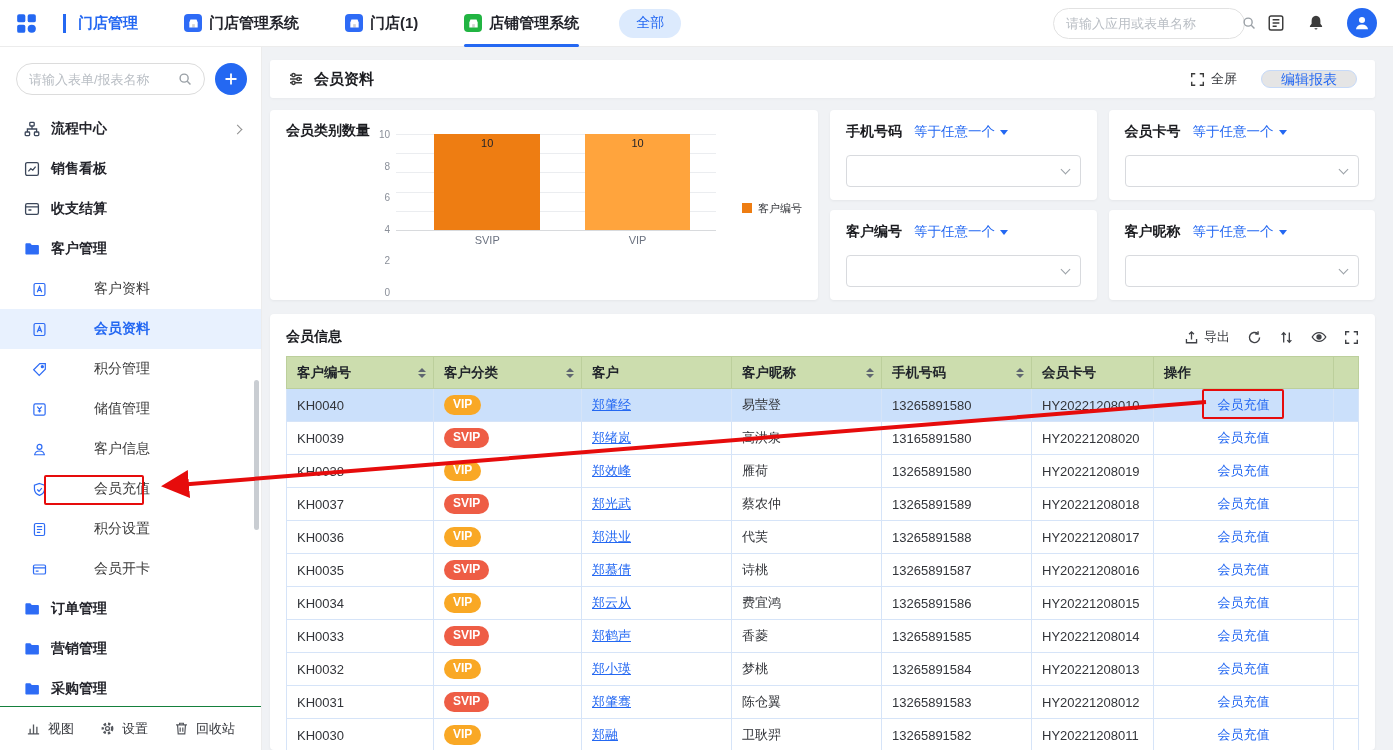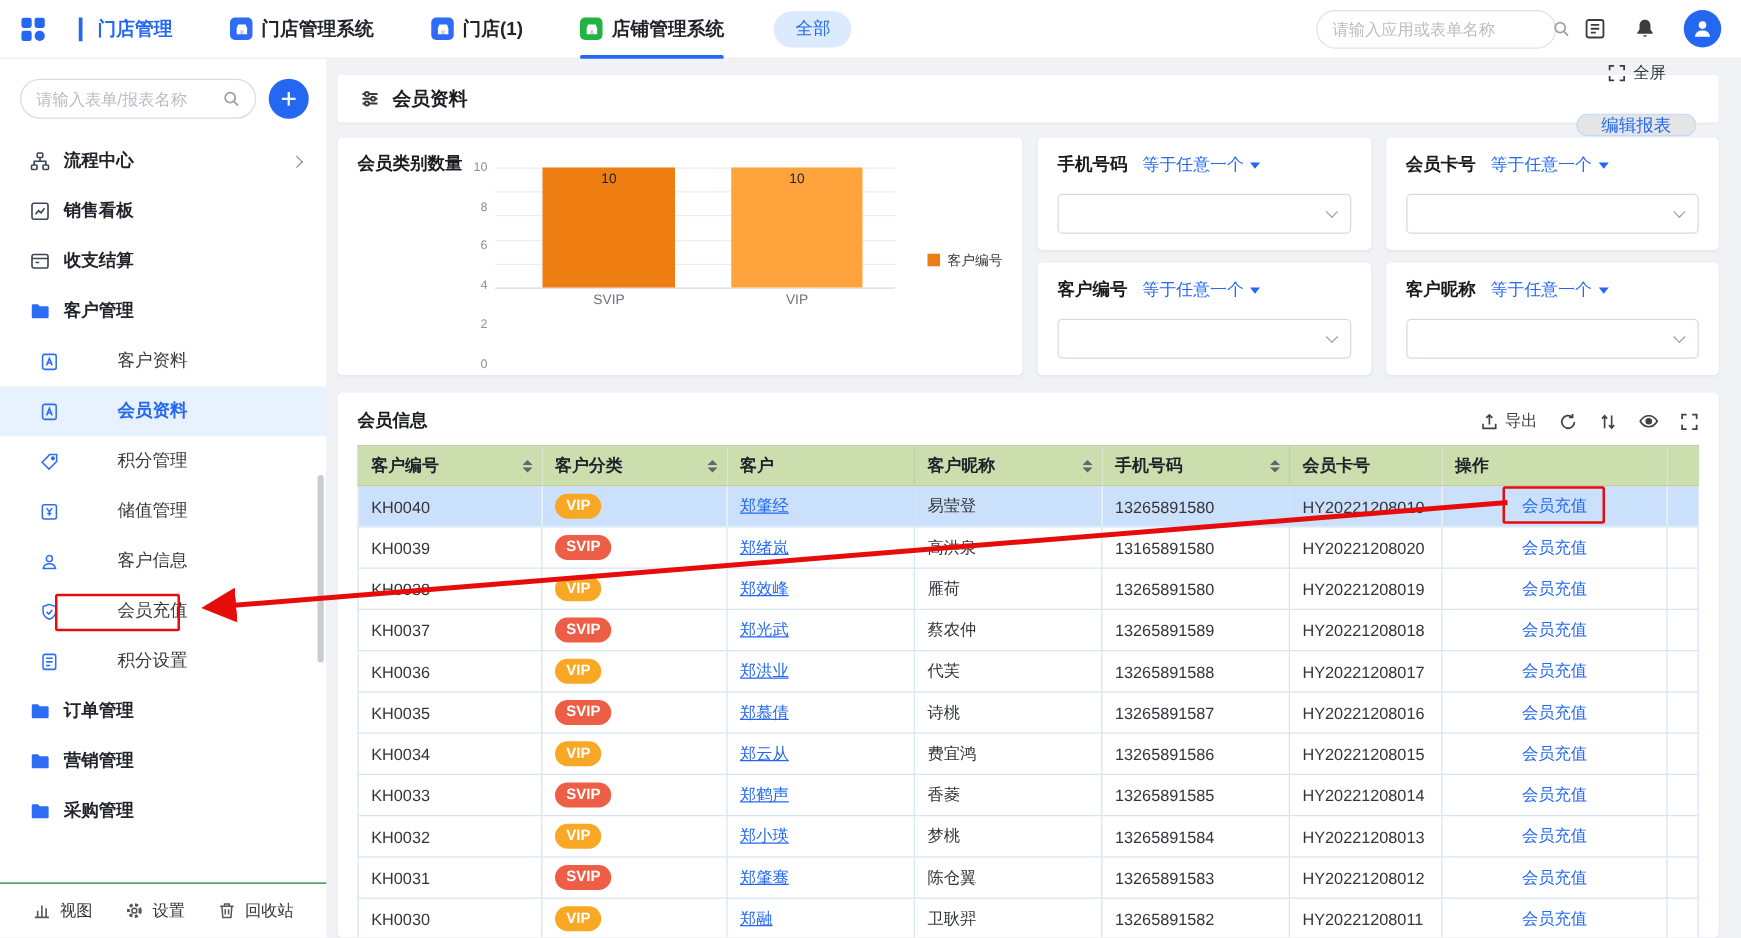--- a/index.html
+++ b/index.html
@@ -45,21 +45,21 @@
   .side-footer { position:absolute; left:0; right:0; bottom:0; height:44px; border-top:1px solid #15803d; display:flex; align-items:center; justify-content:space-between; padding:0 26px; background:#fff; }
   .sf-item { display:flex; align-items:center; gap:7px; font-size:13px; color:#33353a; cursor:pointer; }
   .sf-item .icon { color:#55585e; }
 
   
   .main { flex:1; padding:13px 18px 0 8px; overflow:hidden; }
   .card { background:#fff; border-radius:4px; box-shadow:0 1px 3px rgba(0,0,0,.05); }
   .page-head { background:#fff; height:38px; border-radius:3px; display:flex; align-items:center; padding:0 18px; box-shadow:0 1px 3px rgba(0,0,0,.04); }
   .page-head .icon { color:#3c3c3c; cursor:pointer; }
   .page-title { margin-left:10px; font-size:15px; font-weight:700; color:#1b1c20; }
-  .ph-right { margin-left:auto; display:flex; align-items:center; gap:24px;flex-direction:column; }
+  .ph-right { margin-left:auto; display:flex; align-items:center; gap:24px; }
   .fullscreen { display:flex; align-items:center; gap:6px; font-size:13px; color:#33353a; cursor:pointer; }
   .edit-btn { background:#e5e5e5; color:#2468f2; border:1px solid #c6daf9; border-radius:16px; height:18px; padding:0 19px; font-size:14px; cursor:pointer; font-family:inherit; }
 
   .cards-row { display:flex; gap:12px; margin-top:12px; height:190px; }
   .chart-card { width:548px; padding:12px 16px 8px; flex-shrink:0; display:flex; flex-direction:row; }
   .chart-title { font-size:14px; font-weight:700; color:#1b1c20; }
   .chart-wrap { display:flex; margin-top:12px; flex:1; }
   .yaxis { width:26px; position:relative; font-size:10px; color:#8a8f99; }
   .yaxis span { position:absolute; right:6px; transform:translateY(-50%); }
   .plot-col { flex:1; margin-right:26px; display:flex; flex-direction:column; }
@@ -294,20 +294,29 @@
     <span>会员充值</span>
     </div>
         <div class="mi child">
     <span class="ic icon">
             <svg width="15" height="15" viewBox="0 0 16 16" fill="none" stroke="currentColor" stroke-width="1.3">
               <rect x="2.6" y="1.6" width="10.8" height="12.8" rx="1.6"></rect>
               <path d="M5.2 5h5.6M5.2 8h5.6M5.2 11h3.6"></path>
             </svg>
           </span>
     <span>积分设置</span>
+    </div>
+        <div class="mi child">
+    <span class="ic icon">
+            <svg width="15" height="15" viewBox="0 0 16 16" fill="none" stroke="currentColor" stroke-width="1.3">
+              <rect x="1.6" y="3.2" width="12.8" height="9.6" rx="1.4"></rect>
+              <path d="M1.6 6.2h12.8M4 9.8h3"></path>
+            </svg>
+          </span>
+    <span>会员开卡</span>
     </div>
         <div class="mi folder">
     <span class="ic icon">
             <svg width="16" height="16" viewBox="0 0 16 16">
               <path d="M1.4 3.4c0-.6.5-1.1 1.1-1.1h3.8l1.5 1.7h6c.6 0 1.1.5 1.1 1.1v7.4c0 .6-.5 1.1-1.1 1.1H2.5c-.6 0-1.1-.5-1.1-1.1z" fill="currentColor"></path>
             </svg>
           </span>
     <span>订单管理</span>
     </div>
         <div class="mi folder">

